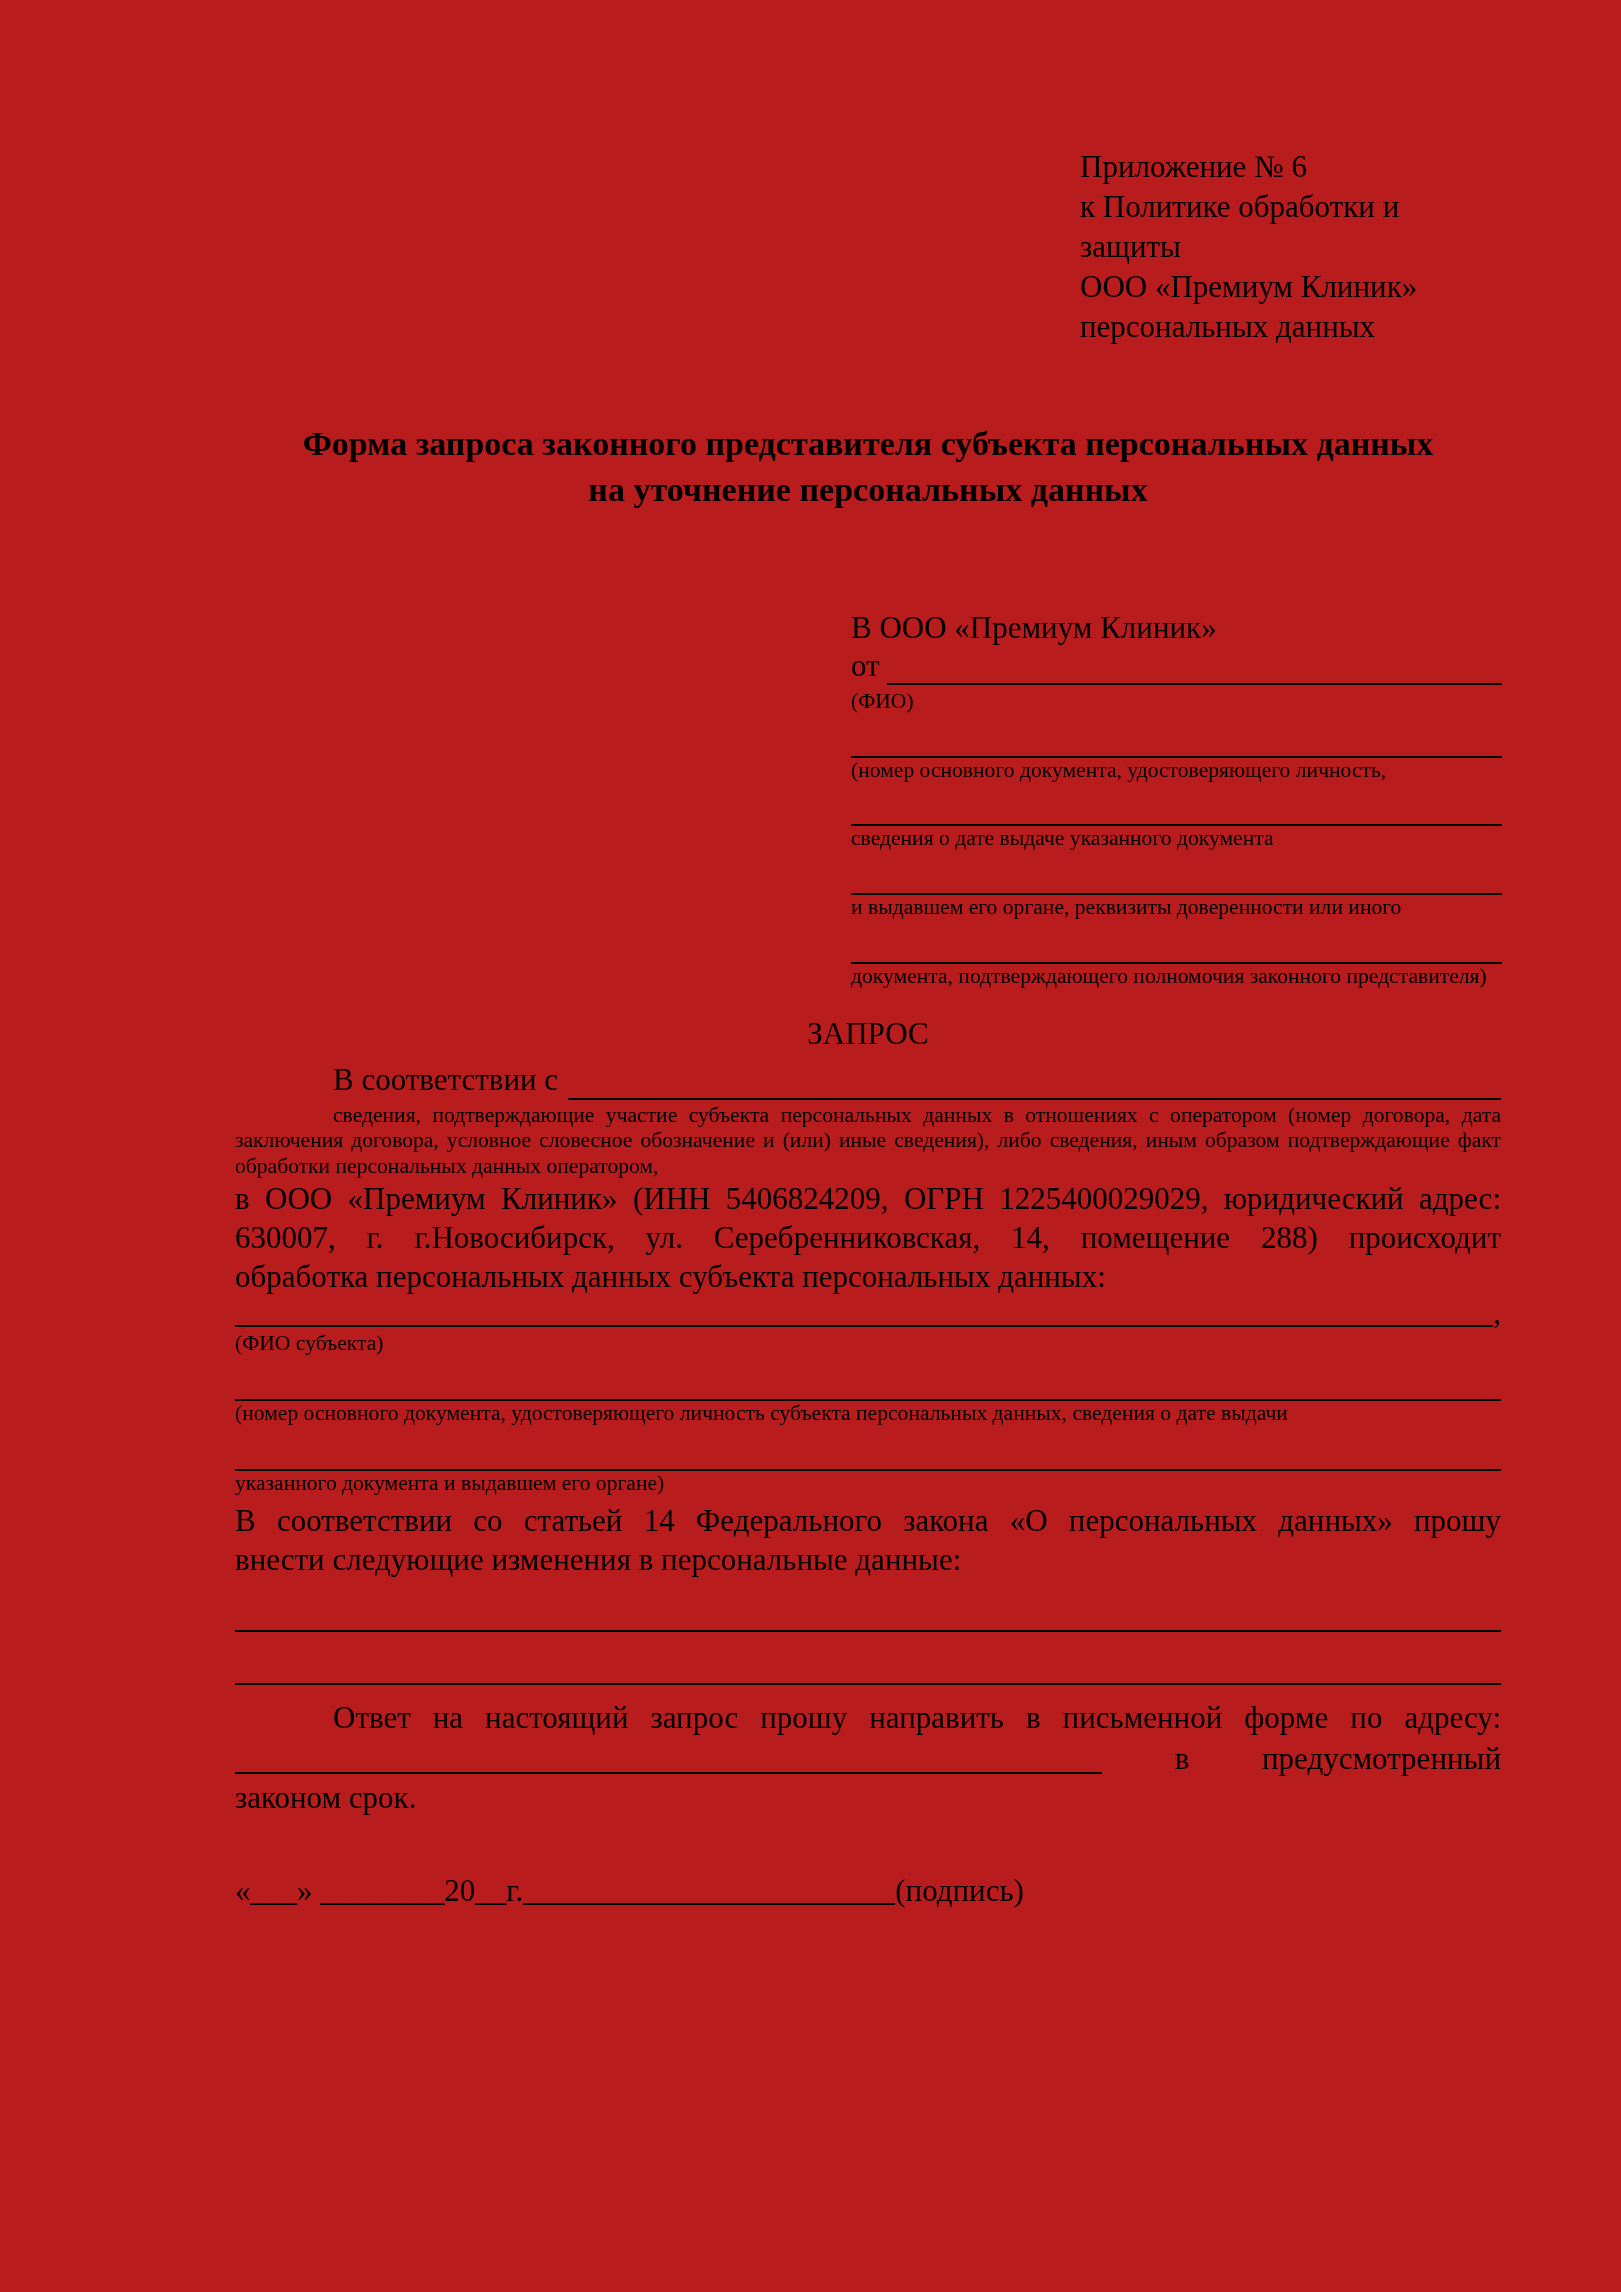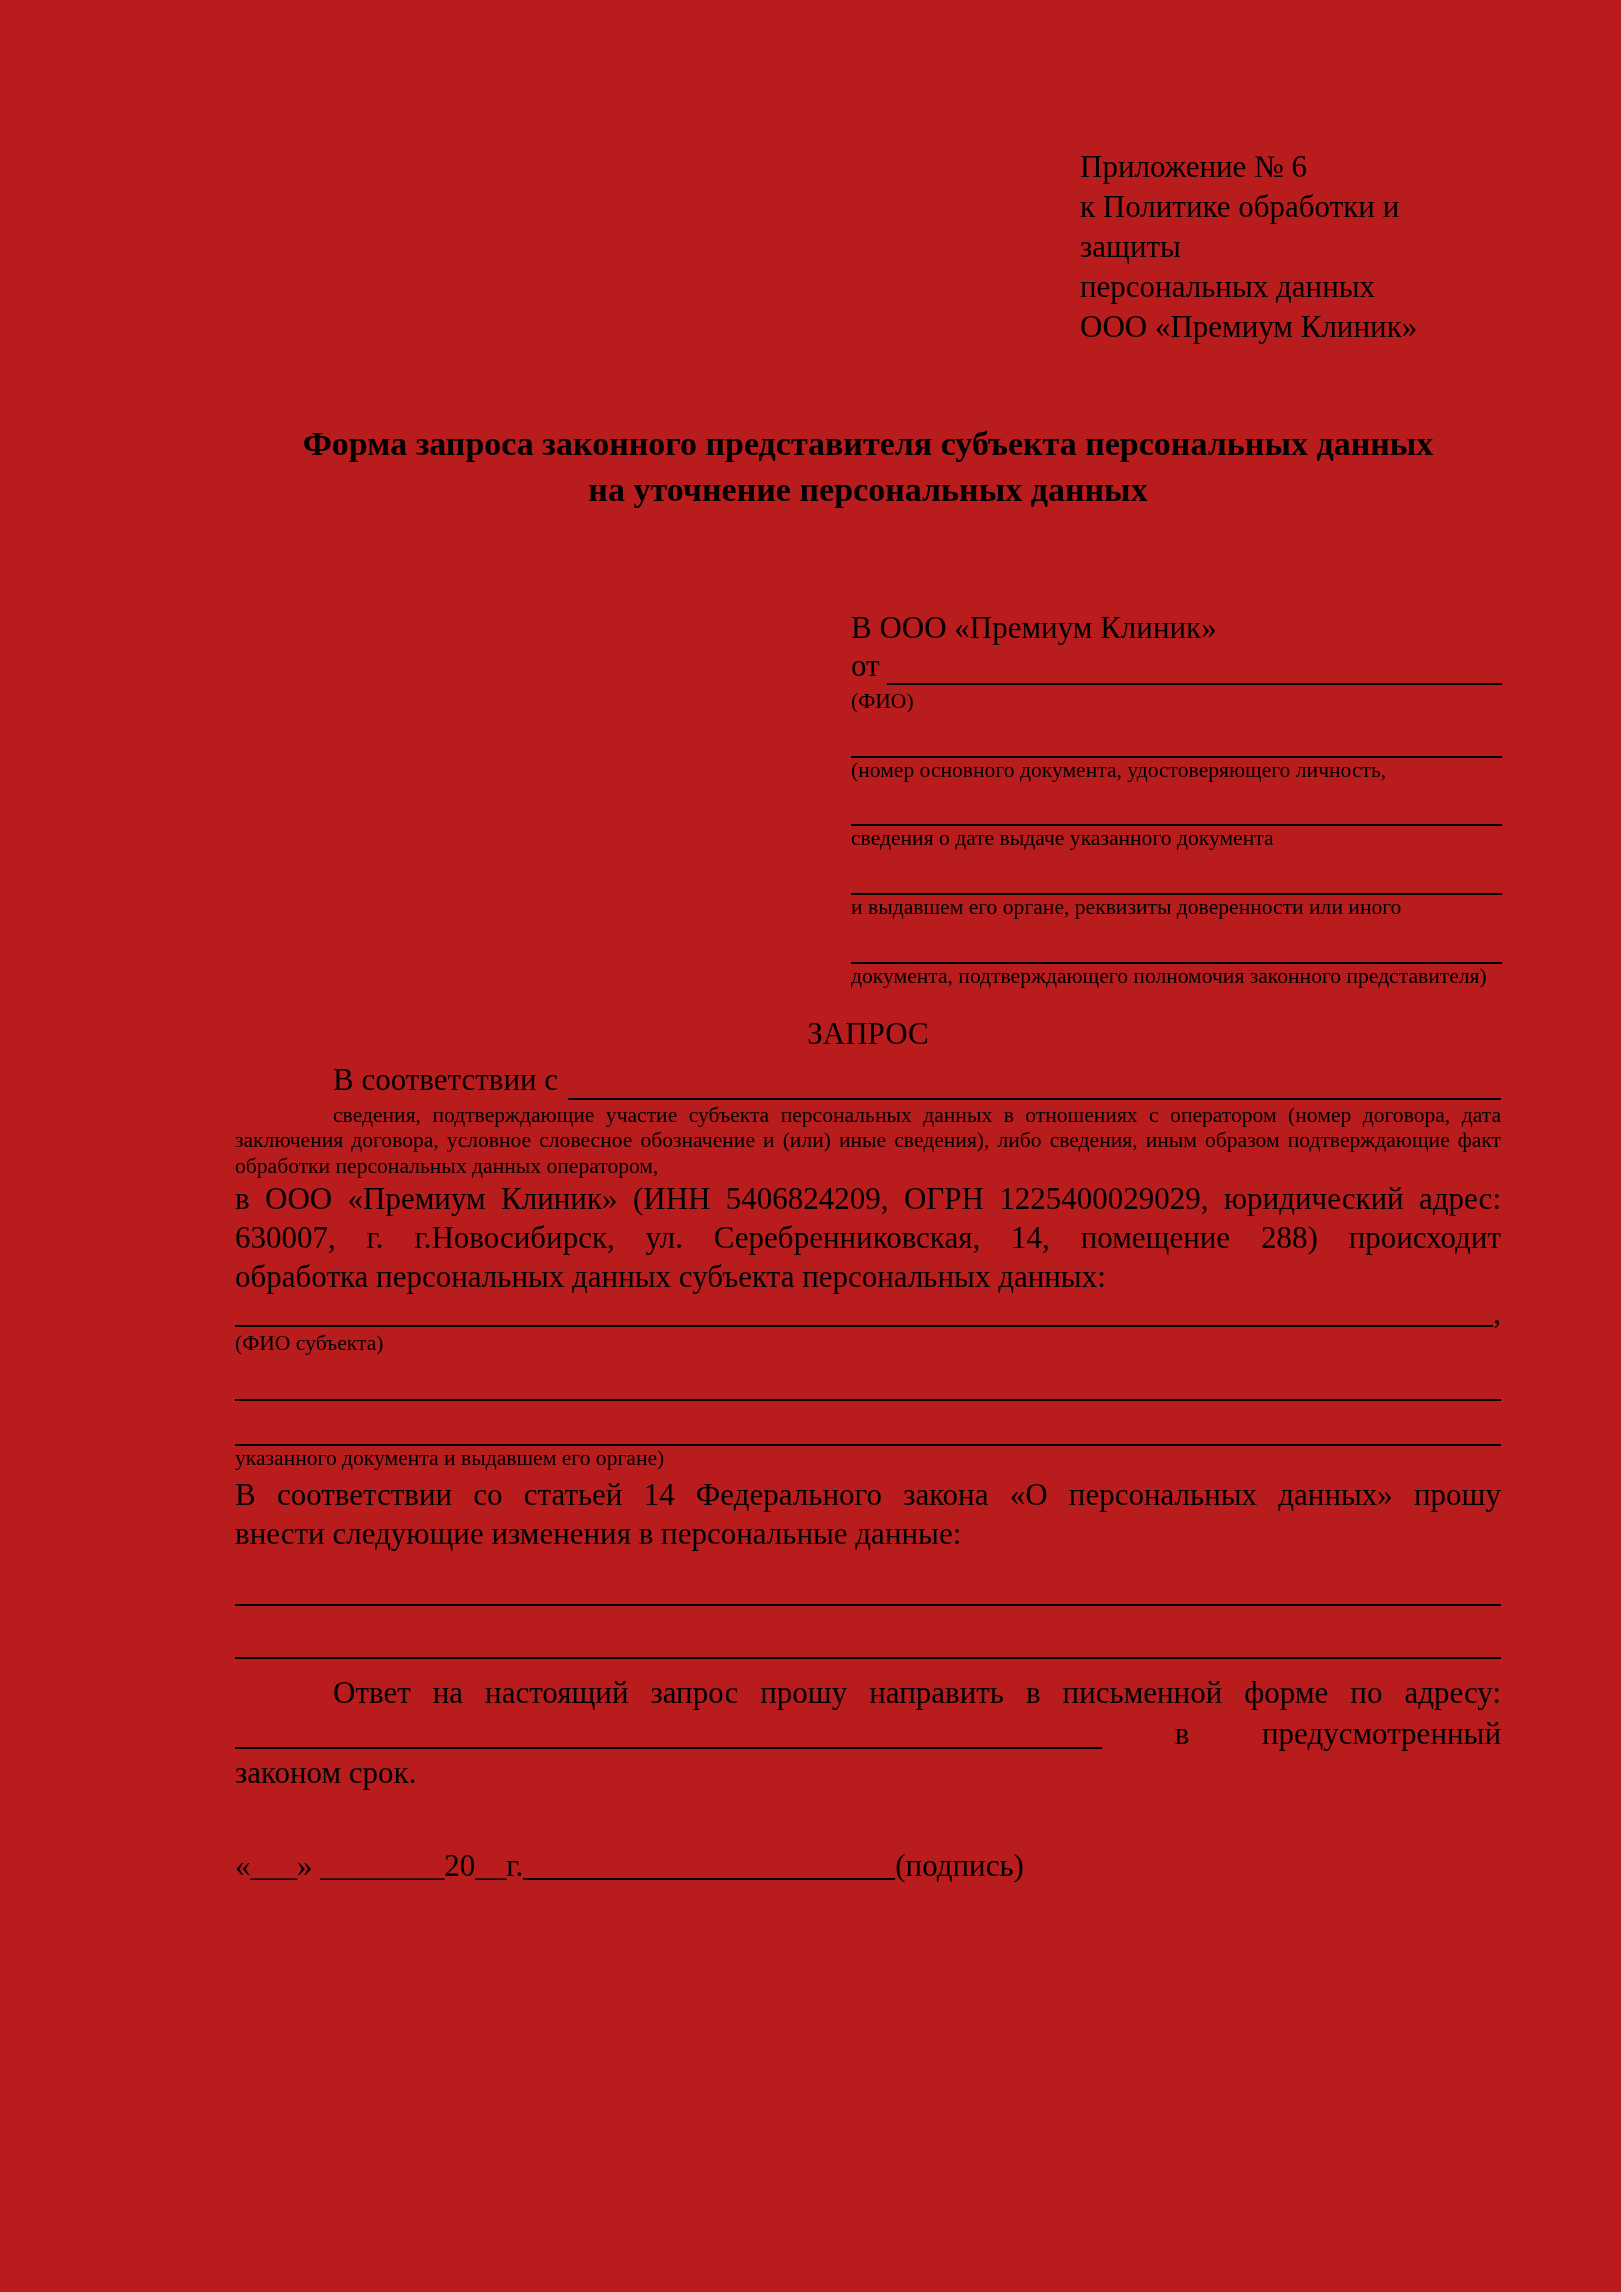--- a/index.html
+++ b/index.html
@@ -46,22 +46,22 @@
   .nowrap { white-space: nowrap; }
 </style>
 </head>
 <body>
 
 <div class="page">
 
   <div class="appendix">
     <div>Приложение № 6</div>
     <div>к Политике обработки и защиты</div>
+    <div>ООО «Премиум Клиник»</div>
     <div>персональных данных</div>
-    <div>ООО «Премиум Клиник»</div>
   </div>
 
   <div class="title">
     <div>Форма запроса законного представителя субъекта персональных данных</div>
     <div>на уточнение персональных данных</div>
   </div>
 
   <div class="addr">
     <div class="to">В ООО «Премиум Клиник»</div>
     <div class="frow">
@@ -98,20 +98,21 @@
     <div>обработка персональных данных субъекта персональных данных:</div>
   </div>
 
   <div class="crow">
     <span class="fill"></span>
     <span>,</span>
   </div>
   <div class="cap">(ФИО субъекта)</div>
 
   <div class="ul wide"></div>
+  <div class="cap">(номер основного документа, удостоверяющего личность субъекта персональных данных, сведения о дате выдачи</div>
 
   <div class="ul wide"></div>
   <div class="cap">указанного документа и выдавшем его органе)</div>
 
   <div class="par mt">
     <div class="jline">В соответствии со статьей 14 Федерального закона «О персональных данных» прошу</div>
     <div>внести следующие изменения в персональные данные:</div>
   </div>
 
   <div class="ul blank"></div>

